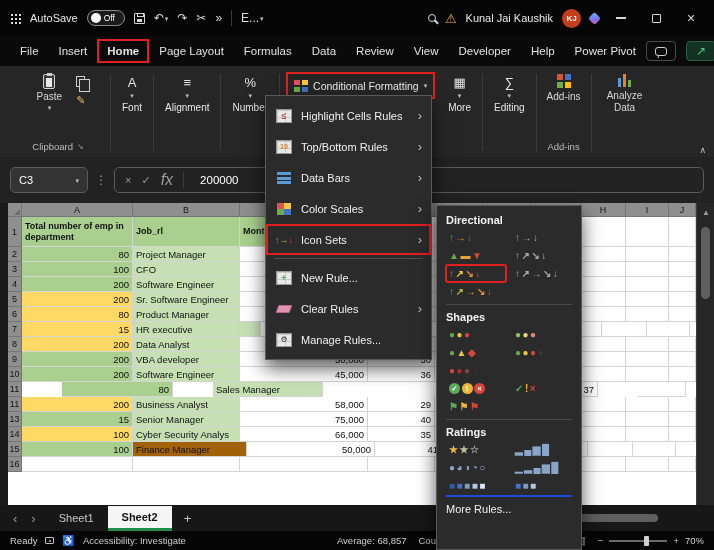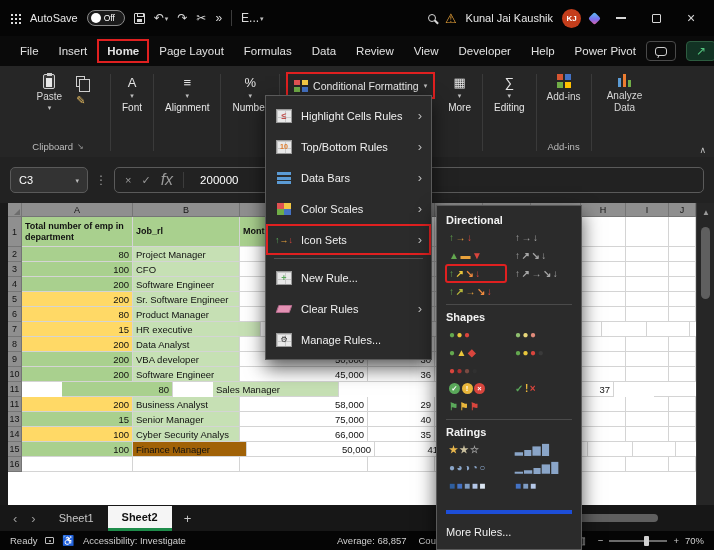--- a/index.html
+++ b/index.html
@@ -121,21 +121,21 @@
   
   .ispanel{position:absolute;left:436px;top:205px;width:146px;height:345px;background:#2b2b2b;border:1px solid #5a5a5a;box-shadow:0 8px 18px rgba(0,0,0,.65);z-index:60;padding:5px 9px;overflow:hidden}
   .istitle{font-size:11px;font-weight:bold;color:#f2f2f2;padding:3px 0 2px}
   .istitle.bordered{border-top:1px solid #4a4a4a;margin-top:4px;padding-top:6px}
   .isrow{display:flex;gap:6px;margin:1px 0}
   .isgroup{flex:1;display:flex;align-items:center;gap:1.5px;padding:2px 3px;min-height:17px;cursor:pointer;border-radius:2px}
   .isgroup.empty{cursor:default}
   .isgroup.redbox{outline:2px solid #e02020;outline-offset:-1px}
   .isic{font-size:10px;line-height:1;font-weight:bold}
   .isic.circled{width:11px;height:11px;border-radius:50%;color:#fff;font-size:7.5px;display:inline-flex;align-items:center;justify-content:center;font-weight:bold}
-  .more{font-size:11px;color:#f0f0f0;margin-top:16px;padding-top:12px;border-top:4px solid #1d4ed8;cursor:pointer}
+  .more{font-size:11px;color:#f0f0f0;margin-top:1px;padding-top:6px;border-top:2px solid #1d4ed8;cursor:pointer}
 
   
   .tabsbar{position:absolute;top:505px;left:0;right:0;height:26px;background:#171717;display:flex;align-items:center;font-size:11px;padding:0 8px;gap:4px}
   .tabnav{color:#9a9a9a;font-size:13px;padding:0 5px;cursor:pointer}
   .tab{padding:5px 14px;color:#c8c8c8;cursor:pointer}
   .tab.active{background:#f5f5f5;color:#111;font-weight:bold;border-bottom:3px solid #1e8c4a}
   .addsheet{color:#c8c8c8;font-size:13px;padding:0 8px;cursor:pointer}
   .hthumb{position:absolute;right:56px;top:9px;width:100px;height:8px;background:#5f5f5f;border-radius:4px;cursor:grab}
 
   
@@ -456,21 +456,21 @@
             <div class="cell" style="width: 48px; background: rgb(255, 255, 255);"></div>
             <div class="cell" style="width: 48px; background: rgb(255, 255, 255);"></div>
             <div class="cell" style="width: 50px; background: rgb(255, 255, 255);"></div>
             <div class="cell" style="width: 45px; background: rgb(255, 255, 255);"></div>
             <div class="cell" style="width: 43px; background: rgb(255, 255, 255);"></div>
             <div class="cell" style="width: 27px; background: rgb(255, 255, 255);"></div>
           </div>
           <div class="grow" style="height: 15px; gap: 40px;">
             <div class="cell rowhdr" style="width: 14px;">11</div>
             <div class="cell num" style="width: 111px; background: rgb(169, 208, 142);">80</div>
-            <div class="cell" style="width: 126px; background: rgb(198, 224, 180);">Sales Manager</div>
+            <div class="cell" style="width: 110px; background: rgb(198, 224, 180);">Sales Manager</div>
             <div class="cell num" style="width: 128px; background: rgb(255, 255, 255); margin-top: 36px;">60,000</div>
             <div class="cell num" style="width: 67px; background: rgb(255, 255, 255);">37</div>
             <div class="cell" style="width: 48px; background: rgb(255, 255, 255);"></div>
             <div class="cell" style="width: 48px; background: rgb(255, 255, 255);"></div>
             <div class="cell" style="width: 50px; background: rgb(255, 255, 255);"></div>
             <div class="cell" style="width: 45px; background: rgb(255, 255, 255);"></div>
             <div class="cell" style="width: 43px; background: rgb(255, 255, 255);"></div>
             <div class="cell" style="width: 27px; background: rgb(255, 255, 255);"></div>
           </div>
           <div class="grow" style="height: 15px;">

